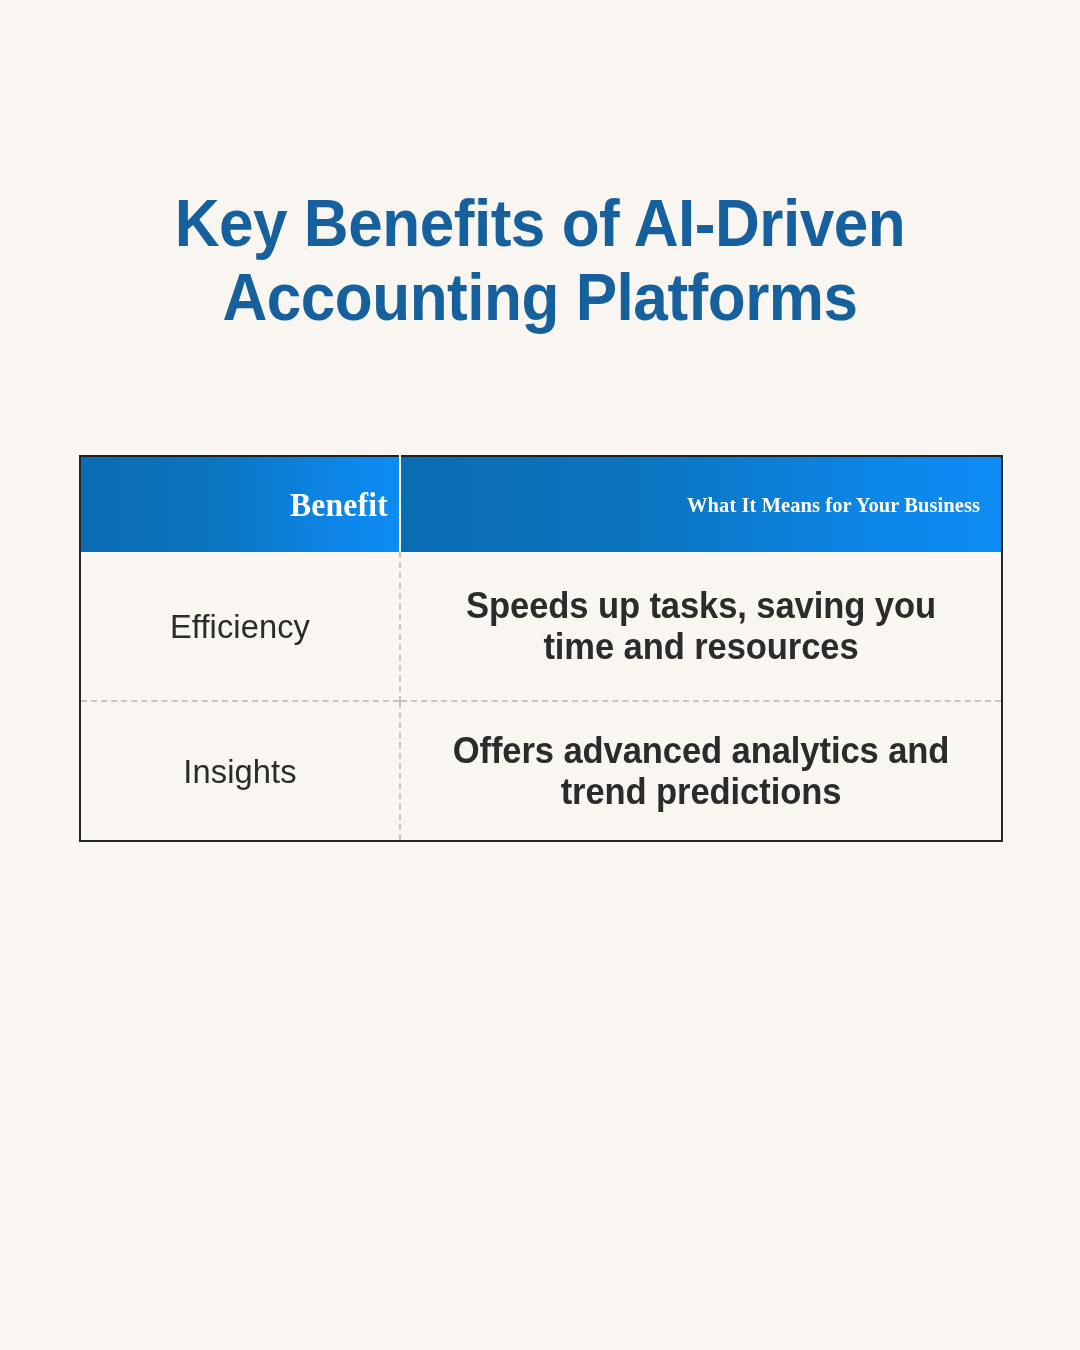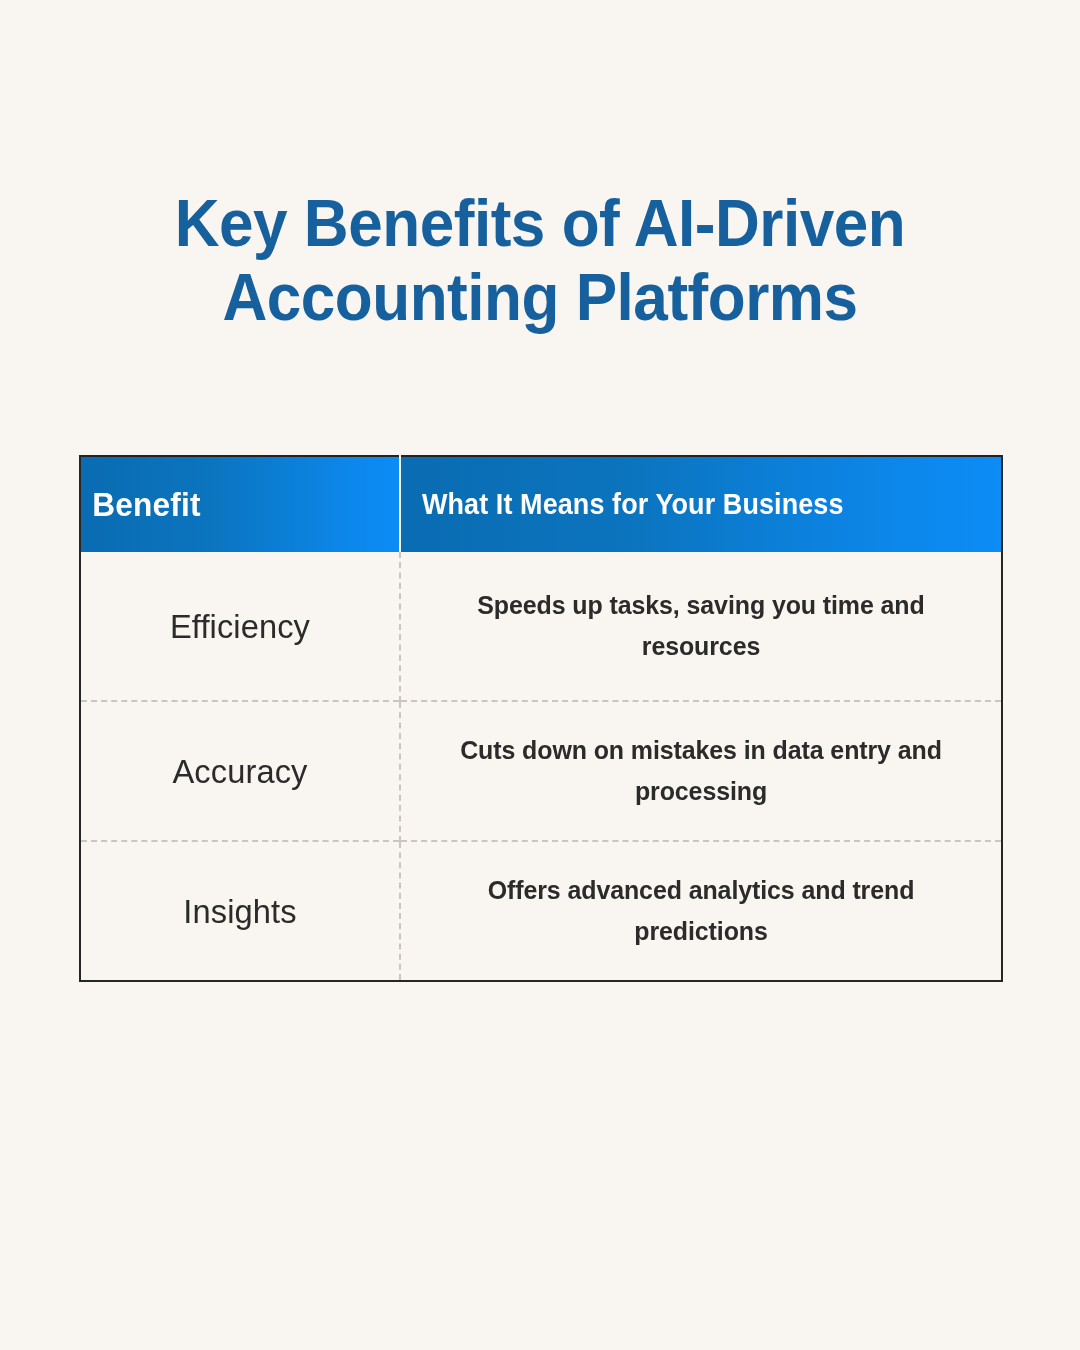--- a/index.html
+++ b/index.html
@@ -61,34 +61,35 @@
     border-right: 2px solid #262626;
     border-bottom: 2px solid #262626;
   }
   col.col-benefit { width: 320px; }
   col.col-meaning { width: 602px; }
 
   thead th {
     padding: 0;
     height: 95px;
     vertical-align: middle;
-    text-align: left;
+    text-align: right;
     color: #FFFFFF;
     font-weight: bold;
     border: none;
+    font-family: Liberation Serif, serif;
   }
   th.head-benefit {
     background: linear-gradient(90deg, #0A6CB2 0%, #0B74BE 40%, #0C86E8 82%, #0D8CF6 100%);
     font-size: 34px;
     letter-spacing: 0.2px;
     border-right: 2px solid #F9F5F1;
   }
   th.head-meaning {
     background: linear-gradient(90deg, #0A6CB2 0%, #0B74BE 38%, #0C86E8 80%, #0D8CF6 100%);
-    font-size: 29px;
+    font-size: 22px;
     letter-spacing: 0.1px;
   }
   th .head-text {
     display: block;
     transform: scaleX(0.93);
   }
 
   tbody td {
     vertical-align: middle;
     text-align: center;
@@ -101,21 +102,21 @@
   tbody tr td:last-child { border-right: none; }
   tbody tr:first-child td { border-top: none; }
 
   td.cell-benefit {
     font-size: 34px;
     font-weight: normal;
     line-height: 36px;
     letter-spacing: 0.1px;
   }
   td.cell-meaning {
-    font-size: 26px;
+    font-size: 36px;
     font-weight: bold;
     line-height: 41px;
     letter-spacing: -0.1px;
     padding-left: 34px;
     padding-right: 34px;
   }
   td .cell-text { display: block; transform: scaleX(0.96); }
 
   tbody tr.r1 td { height: 104px; }
   tbody tr.r2 td { height: 94px; }
@@ -151,28 +152,20 @@
       </thead>
       <tbody>
         <tr class="r1">
           <td class="cell-benefit">
             <span class="cell-text">Efficiency</span>
           </td>
           <td class="cell-meaning">
             <span class="cell-text">Speeds up tasks, saving you time and resources</span>
           </td>
         </tr>
-        <tr class="r2">
-          <td class="cell-benefit">
-            <span class="cell-text">Accuracy</span>
-          </td>
-          <td class="cell-meaning">
-            <span class="cell-text">Cuts down on mistakes in data entry and processing</span>
-          </td>
-        </tr>
         <tr class="r3">
           <td class="cell-benefit">
             <span class="cell-text">Insights</span>
           </td>
           <td class="cell-meaning">
             <span class="cell-text">Offers advanced analytics and trend predictions</span>
           </td>
         </tr>
       </tbody>
     </table>

